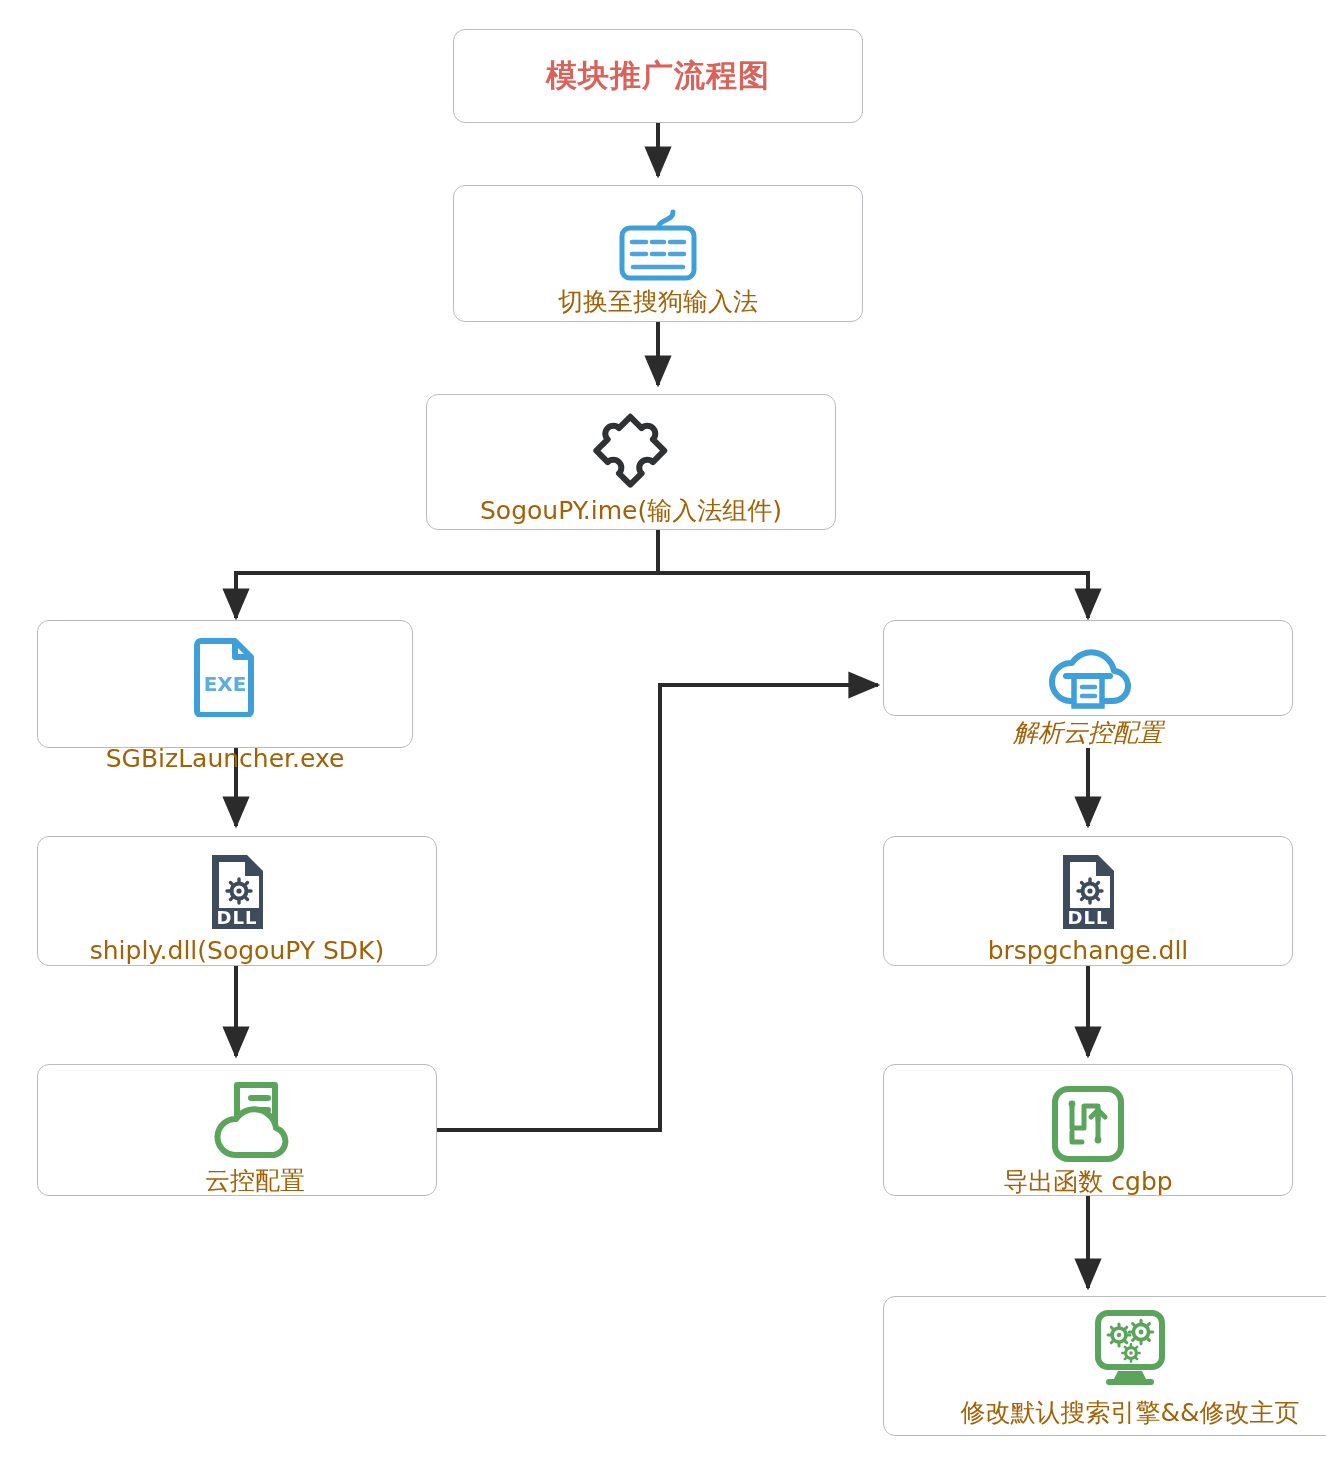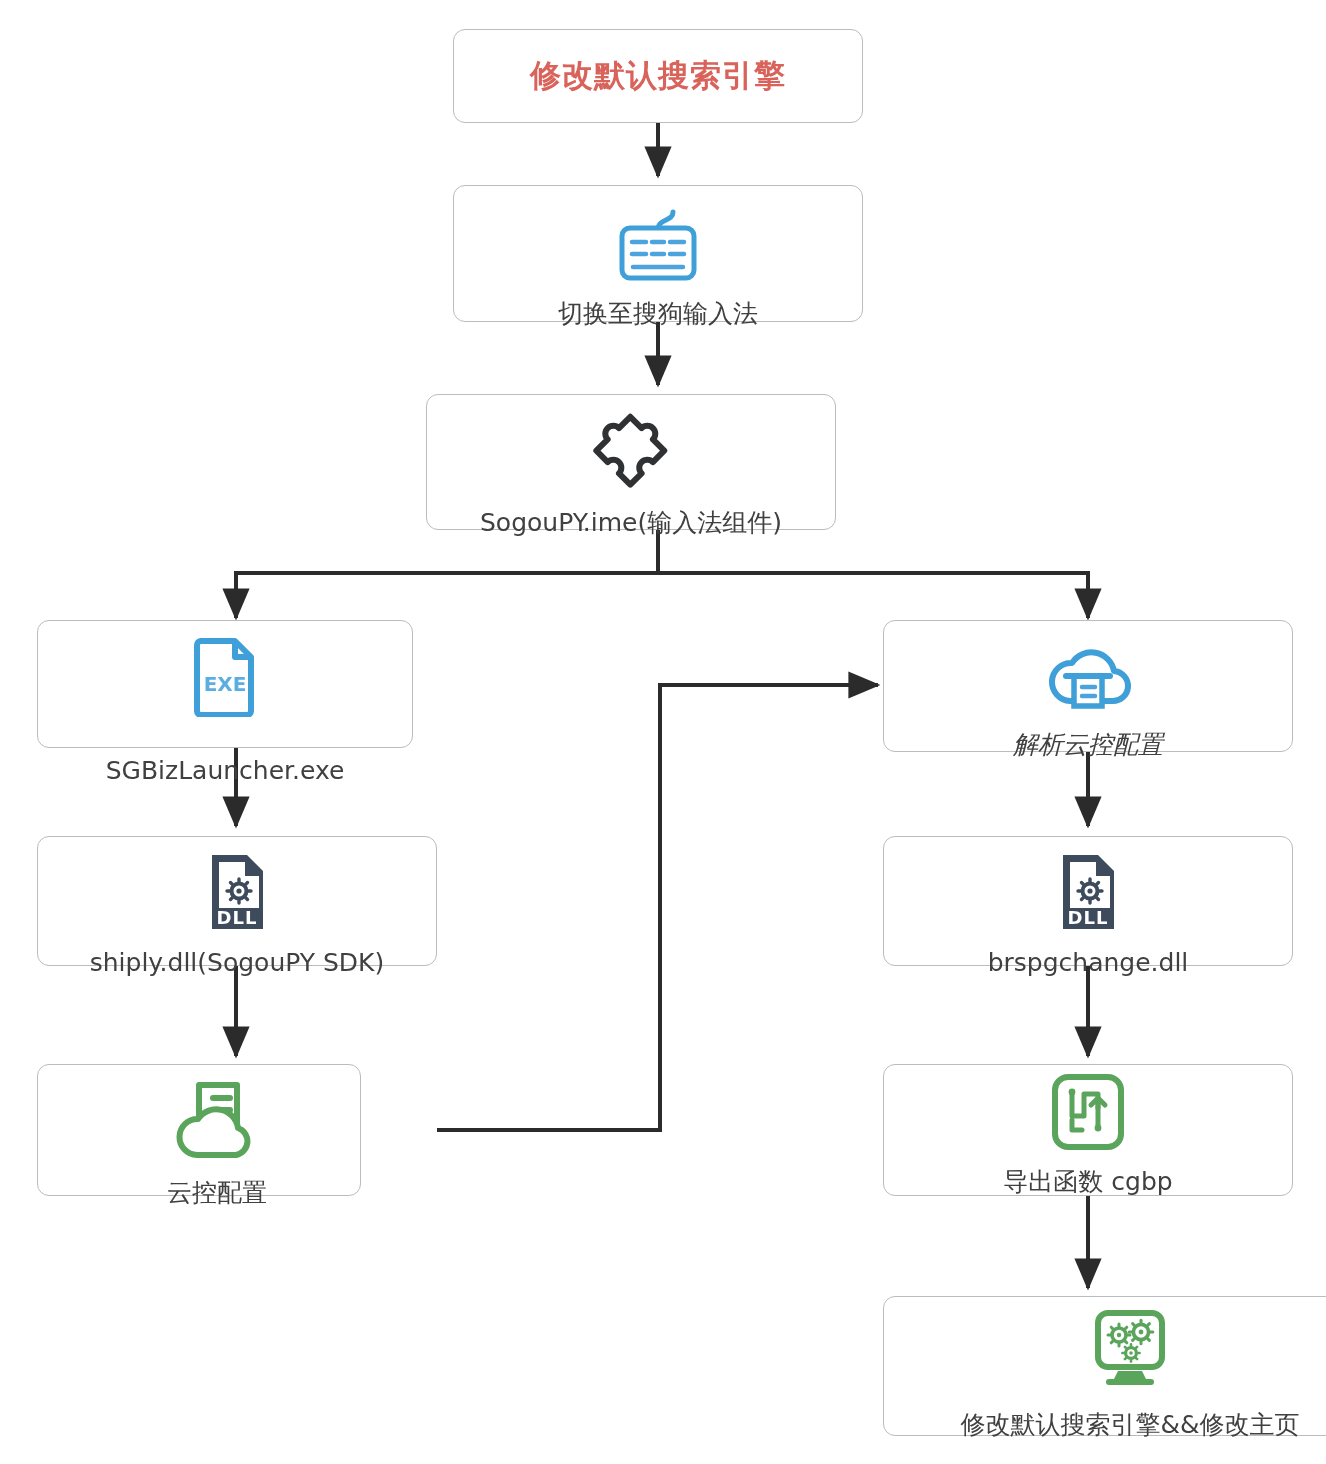--- a/index.html
+++ b/index.html
@@ -45,26 +45,26 @@
     font-size: 31px;
     font-weight: bold;
     letter-spacing: 1px;
     font-family: "DejaVu Sans", "Liberation Sans", sans-serif;
   }
   .node-icon {
     display: block;
     margin-top: 18px;
   }
   .node-label {
-    color: #404040;
+    color: #a16207;
     font-size: 25px;
     line-height: 1.1;
     text-align: center;
     white-space: nowrap;
-    margin-top: 12px;
+    margin-top: 0;
     font-family: "DejaVu Sans", "Liberation Sans", sans-serif;
   }
 </style>
 </head>
 <body>
 
 <div id="canvas">
 
   <svg class="edges" viewBox="0 0 1326 1464" width="1326" height="1464" xmlns="http://www.w3.org/2000/svg">
     <defs>
@@ -88,21 +88,21 @@
     <path d="M437,1130 L660,1130 L660,685 L878,685" stroke="#2b2b2b" stroke-width="4" fill="none" marker-end="url(#arrowhead)"></path>
 
     <path d="M1088,748 L1088,826" stroke="#2b2b2b" stroke-width="4" fill="none" marker-end="url(#arrowhead)"></path>
 
     <path d="M1088,966 L1088,1056" stroke="#2b2b2b" stroke-width="4" fill="none" marker-end="url(#arrowhead)"></path>
 
     <path d="M1088,1196 L1088,1288" stroke="#2b2b2b" stroke-width="4" fill="none" marker-end="url(#arrowhead)"></path>
   </svg>
 
   <div class="node title-node" style="left:453px; top:29px; width:410px; height:94px;">
-    <span class="node-title-text">修改默认搜索引擎</span>
+    <span class="node-title-text">模块推广流程图</span>
   </div>
 
   <div class="node" style="left:453px; top:185px; width:410px; height:137px;">
     <span class="node-icon">
       <svg width="110" height="80" viewBox="0 0 110 80" xmlns="http://www.w3.org/2000/svg">
         <path d="M55,26 C55,14 70,18 70,8" stroke="#3f9fd8" stroke-width="5" fill="none" stroke-linecap="round"></path>
         <rect x="19" y="24" width="72" height="50" rx="8" ry="8" stroke="#3f9fd8" stroke-width="5" fill="#ffffff"></rect>
         <line x1="29" y1="38" x2="43" y2="38" stroke="#4da3dd" stroke-width="4.5" stroke-linecap="round"></line>
         <line x1="49" y1="38" x2="61" y2="38" stroke="#4da3dd" stroke-width="4.5" stroke-linecap="round"></line>
         <line x1="67" y1="38" x2="81" y2="38" stroke="#4da3dd" stroke-width="4.5" stroke-linecap="round"></line>
@@ -156,33 +156,33 @@
             <line x1="8.5" y1="-8.5" x2="6.4" y2="-6.4"></line>
             <line x1="-6.4" y1="6.4" x2="-8.5" y2="8.5"></line>
           </g>
         </g>
         <text x="38" y="73" font-family="DejaVu Sans, sans-serif" font-size="18" font-weight="bold" fill="#ffffff" text-anchor="middle" letter-spacing="1">DLL</text>
       </svg>
     </span>
     <span class="node-label">shiply.dll(SogouPY SDK)</span>
   </div>
 
-  <div class="node" style="left:37px; top:1064px; width:324px; height:132px;padding-left:36px;">
+  <div class="node" style="left:37px; top:1064px; width:400px; height:132px;padding-left:36px;">
     <span class="node-icon" style="margin-top:14px;">
       <svg width="92" height="84" viewBox="0 0 92 84" xmlns="http://www.w3.org/2000/svg">
         <path d="M28,48 v-42 h38 v48" stroke="#5ba45b" stroke-width="6" fill="none" stroke-linejoin="round"></path>
         <line x1="42" y1="19" x2="59" y2="19" stroke="#5ba45b" stroke-width="6" stroke-linecap="round"></line>
         <line x1="50" y1="31" x2="59" y2="31" stroke="#5ba45b" stroke-width="6" stroke-linecap="round"></line>
         <path d="M26,76 a18,18 0 0,1 1,-36 a22,22 0 0,1 40,9 a14,14 0 0,1 -2,27 z" stroke="#5ba45b" stroke-width="6" fill="#ffffff" stroke-linejoin="round"></path>
       </svg>
     </span>
     <span class="node-label">云控配置</span>
   </div>
 
-  <div class="node" style="left:883px; top:620px; width:410px; height:132px;font-style:italic;">
+  <div class="node" style="left:883px; top:620px; width:410px; height:96px;font-style:italic;">
     <span class="node-icon" style="margin-top:10px;">
       <svg width="100" height="84" viewBox="0 0 100 84" xmlns="http://www.w3.org/2000/svg">
         <path d="M32,70 a19,19 0 0,1 2,-38 a23,23 0 0,1 42,8 a15,15 0 0,1 -2,30 z" stroke="#3f9fd8" stroke-width="6" fill="#ffffff" stroke-linejoin="round"></path>
         <rect x="36" y="45" width="28" height="30" stroke="#3f9fd8" stroke-width="5.5" fill="#ffffff"></rect>
         <line x1="28" y1="45" x2="72" y2="45" stroke="#3f9fd8" stroke-width="6" stroke-linecap="round"></line>
         <line x1="44" y1="56" x2="57" y2="56" stroke="#4da3dd" stroke-width="4.5" stroke-linecap="round"></line>
         <line x1="44" y1="65" x2="57" y2="65" stroke="#4da3dd" stroke-width="4.5" stroke-linecap="round"></line>
       </svg>
     </span>
     <span class="node-label">解析云控配置</span>

